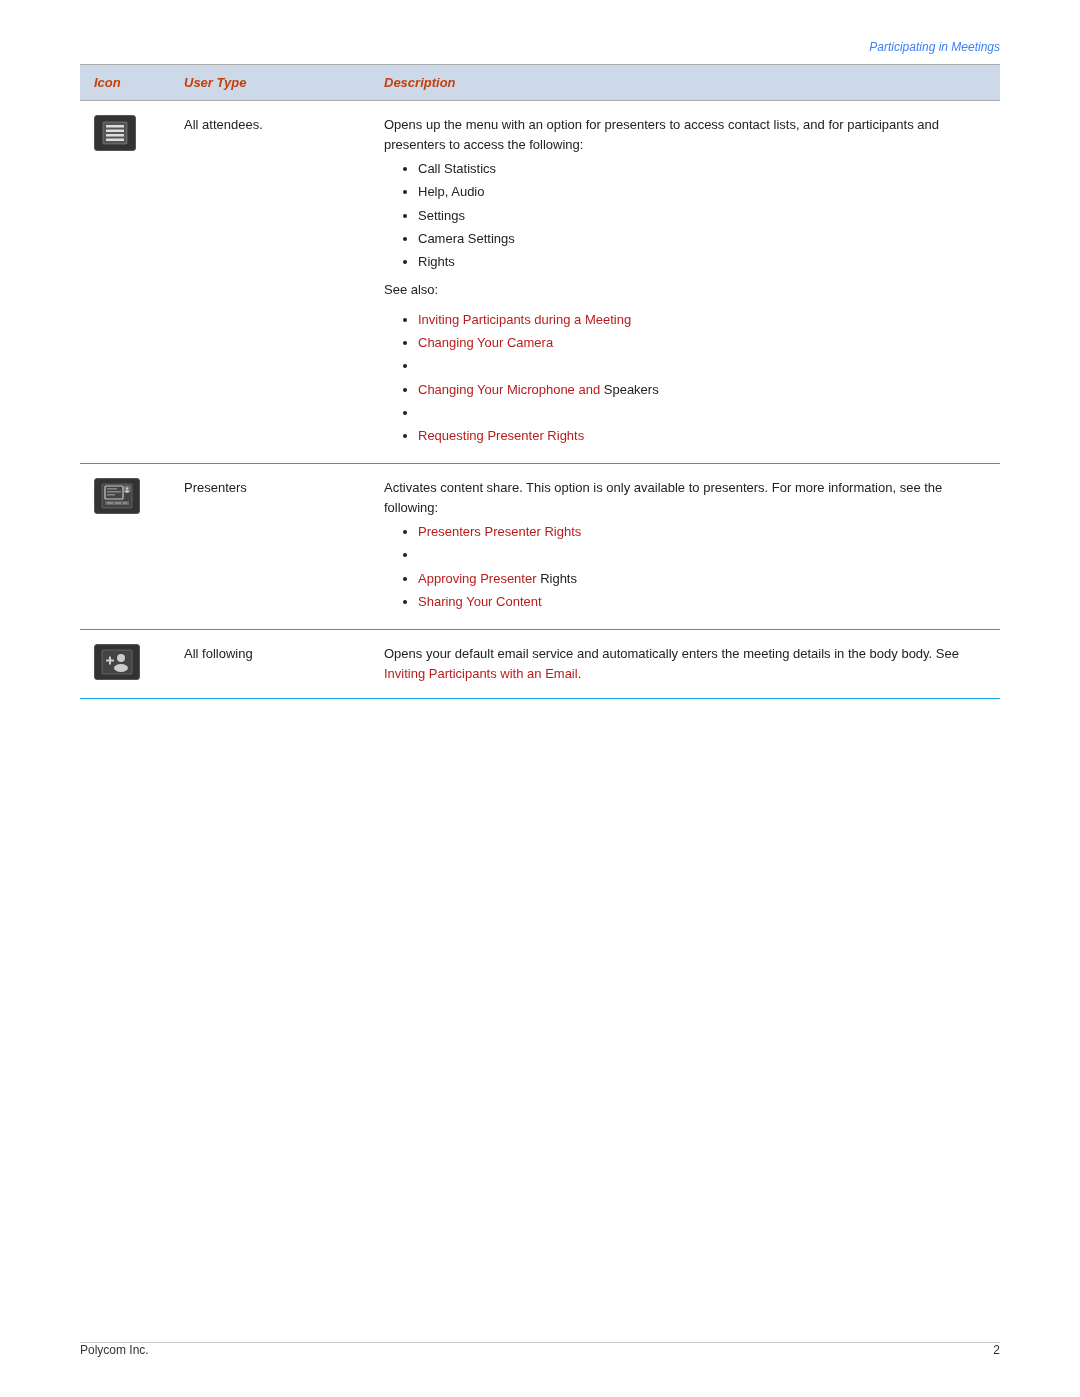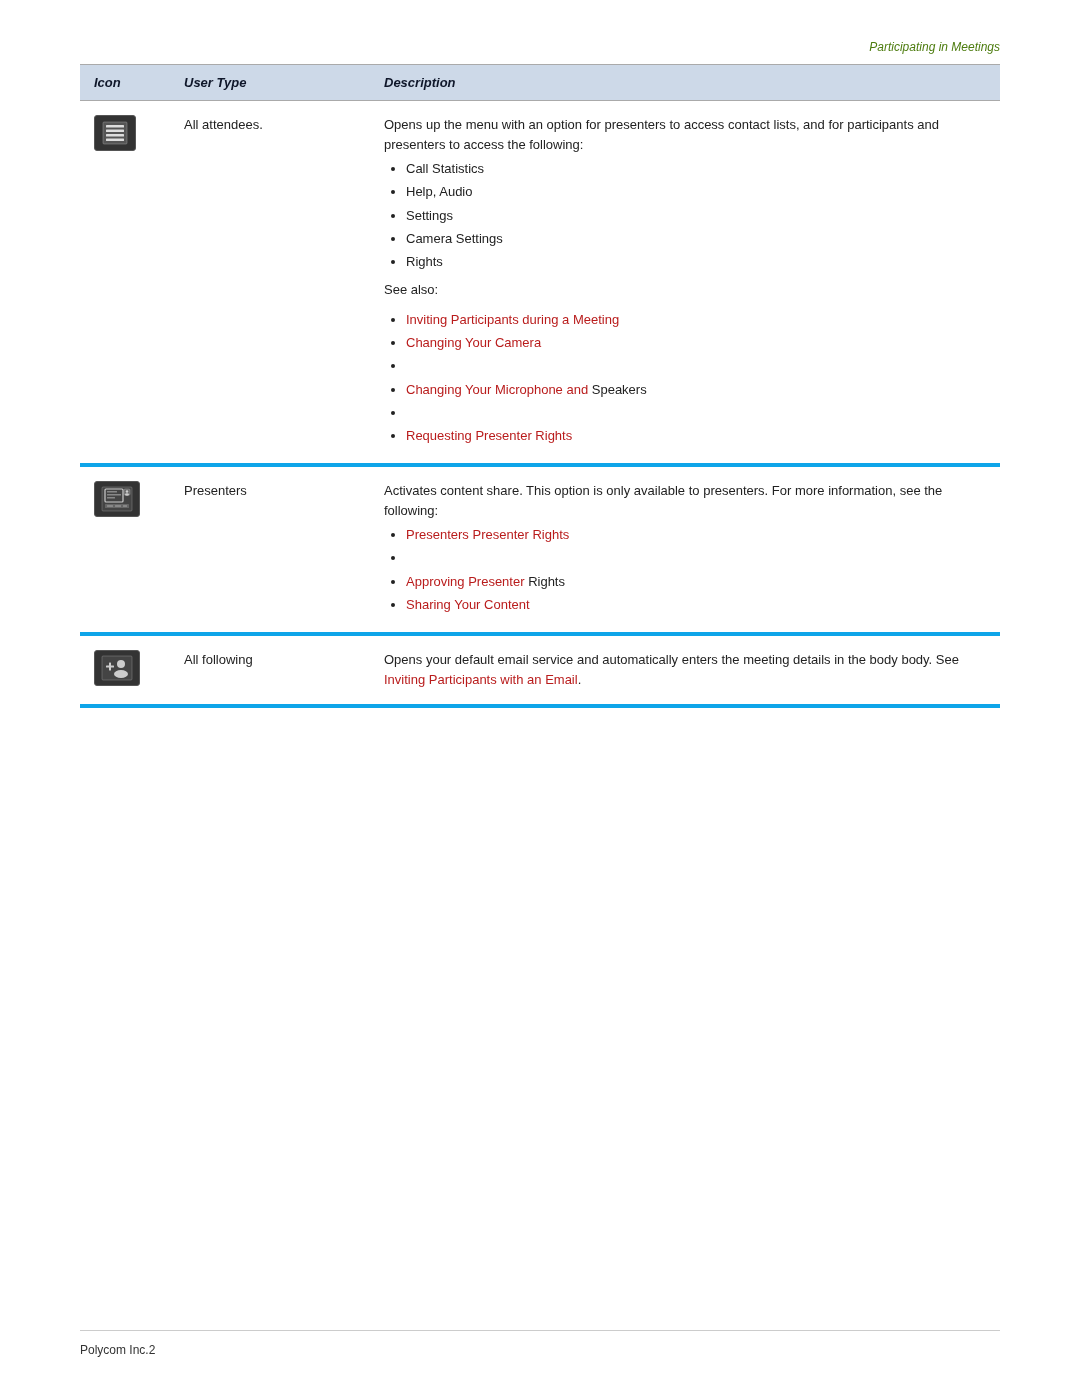--- a/index.html
+++ b/index.html
@@ -15,21 +15,21 @@
     }
 
     .page-container {
       padding: 40px 80px 60px 80px;
       max-width: 1080px;
     }
 
     .header-right {
       text-align: right;
       font-size: 12px;
-      color: #4d7c0f;
+      color: #3b82f6;
       margin-bottom: 10px;
       font-style: italic;
     }
 
     .top-divider {
       border: none;
       border-top: 1.5px solid #aaa;
       margin-bottom: 0;
     }
 
@@ -42,27 +42,27 @@
     thead tr {
       background-color: #cdd9e8;
     }
 
     thead th {
       padding: 10px 14px;
       text-align: left;
       font-style: italic;
       font-weight: bold;
       font-size: 13px;
-      color: #0f172a;
+      color: #c2410c;
       border-bottom: 1px solid #aaa;
     }
 
     tbody tr {
       vertical-align: top;
-      border-bottom: 4px solid #0ea5e9;
+      border-bottom: 1px solid #0ea5e9;
     }
 
     tbody td {
       padding: 14px 14px;
       vertical-align: top;
       font-size: 13px;
       line-height: 1.55;
     }
 
     td.icon-cell {
@@ -86,21 +86,21 @@
       border-radius: 3px;
       padding: 4px 6px;
     }
 
     .icon-box svg {
       display: block;
     }
 
     ul.desc-list {
       list-style: disc;
-      margin-left: 22px;
+      margin-left: 34px;
       margin-top: 4px;
     }
 
     ul.desc-list li {
       margin-bottom: 3px;
       font-size: 13px;
       line-height: 1.55;
     }
 
     .link-blue {
@@ -112,24 +112,25 @@
       margin-top: 8px;
       margin-bottom: 10px;
     }
 
     .page-footer {
       position: absolute;
       bottom: 40px;
       left: 80px;
       right: 80px;
       display: flex;
+      justify-content: space-between;
       font-size: 12px;
       color: #333;
       border-top: 1px solid #ccc;
-      padding-top: 12px;
+      padding-top: 0;
     }
   </style>
 </head>
 <body>
 
 <div class="page-container">
   <div class="header-right">Participating in Meetings</div>
   <hr class="top-divider">
 
   <table>

